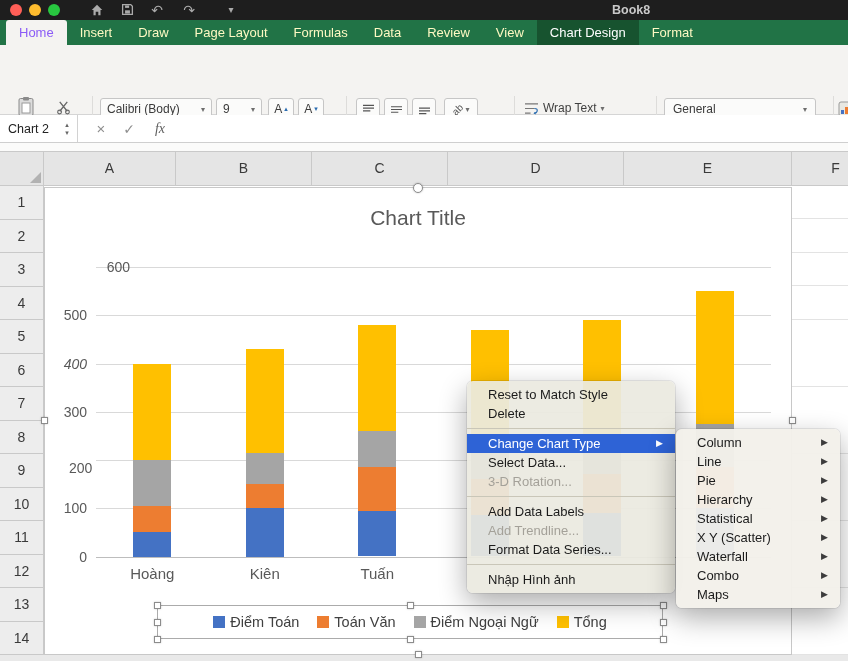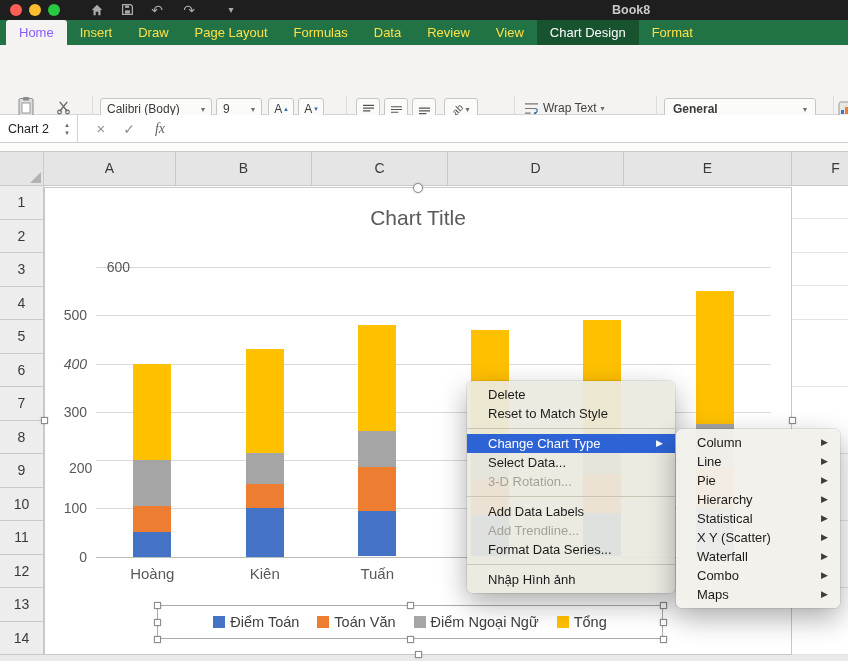--- a/index.html
+++ b/index.html
@@ -9,21 +9,21 @@
   .abs{position:absolute;}
 
   
   #titlebar{position:absolute;left:0;top:0;width:848px;height:20px;background:#1E1E1E;}
   .tl{position:absolute;top:4px;width:12px;height:12px;border-radius:50%;}
   .tb-ic{position:absolute;top:1px;height:18px;color:#ABABAB;font-size:13px;line-height:18px;text-align:center;}
   #win-title{position:absolute;left:612px;top:3px;font-size:12.5px;font-weight:bold;color:#C9C9C9;}
 
   
   #tab-bar{position:absolute;left:0;top:20px;width:848px;height:25px;background:#217346;display:flex;padding-left:6px;}
-  .tab{color:#fde047;font-size:13px;line-height:25px;padding:0 13px;white-space:nowrap;}
+  .tab{color:#fef9c3;font-size:13px;line-height:25px;padding:0 13px;white-space:nowrap;}
   .tab.active{background:#F4F3F1;color:#8b5cf6;border-radius:3px 3px 0 0;}
   .tab.dark{background:#17532F;color:#FFFFFF;}
 
   
   #ribbon{position:absolute;left:0;top:45px;width:848px;height:70px;background:#F4F3F1;border-bottom:1px solid #D5D5D5;}
   .rbtn{position:absolute;background:#FBFBFA;border:1px solid #C6C6C6;border-radius:3px;font-size:12px;color:#3B3B3B;
         display:flex;align-items:center;justify-content:center;gap:2px;}
   .flat{position:absolute;display:flex;align-items:center;gap:4px;font-size:12px;color:#3F3F3F;}
   .dd{font-size:8px;color:#6E6E6E;}
   .vdiv{position:absolute;top:51px;width:1px;height:58px;background:#DDDCDA;}
@@ -251,21 +251,21 @@
   <div class="flat" style="left:524px;top:88px;">
     <svg width="15" height="13" viewBox="0 0 16 14">
       <rect x="1" y="2" width="14" height="10" fill="#BDD7EE" stroke="#7F9CB9"></rect>
       <path d="M4 7 H12 M6 5 L4 7 L6 9 M10 5 L12 7 L10 9" stroke="#3B6EA5" stroke-width="1.1" fill="none"></path>
     </svg>
     <span>Merge &amp; Center</span>
     <span class="dd">▾</span>
   </div>
   <div class="vdiv" style="left:656px;"></div>
 
-  <div class="rbtn" style="left:664px;top:53px;width:152px;height:22px;justify-content:space-between;padding:0 8px;font-weight:bold;">
+  <div class="rbtn" style="left:664px;top:53px;width:152px;height:22px;justify-content:space-between;padding:0 8px;">
     <span>General</span>
       <span class="dd">▾</span>
   </div>
   <div class="rbtn" style="left:664px;top:85px;width:36px;height:22px;">
     <svg width="15" height="11" viewBox="0 0 16 12">
       <rect x="0.8" y="1" width="14.4" height="10" rx="1.5" fill="#EDEDE6" stroke="#8A8A8A"></rect>
       <circle cx="8" cy="6" r="2.6" fill="none" stroke="#8A8A8A"></circle>
     </svg>
     <span class="dd">▾</span>
   </div>
@@ -428,24 +428,24 @@
     </div>
 
   <div class="handle round" style="left:368px;top:-5px;"></div>
   <div class="handle" style="left:-4px;top:229px;"></div>
   <div class="handle" style="left:744px;top:229px;"></div>
   <div class="handle" style="left:370px;top:463px;"></div>
 </div>
 
 <div id="context-menu" class="menu">
     <div class="menu-item">
+      <span>Reset to Match Style</span>
+    </div>
+    <div class="menu-item">
       <span>Delete</span>
-    </div>
-    <div class="menu-item">
-      <span>Reset to Match Style</span>
     </div>
     <div class="menu-sep"></div>
     <div class="menu-item hl">
       <span>Change Chart Type</span>
       <span class="arr">▶</span>
     </div>
     <div class="menu-item">
       <span>Select Data...</span>
     </div>
     <div class="menu-item dis">

